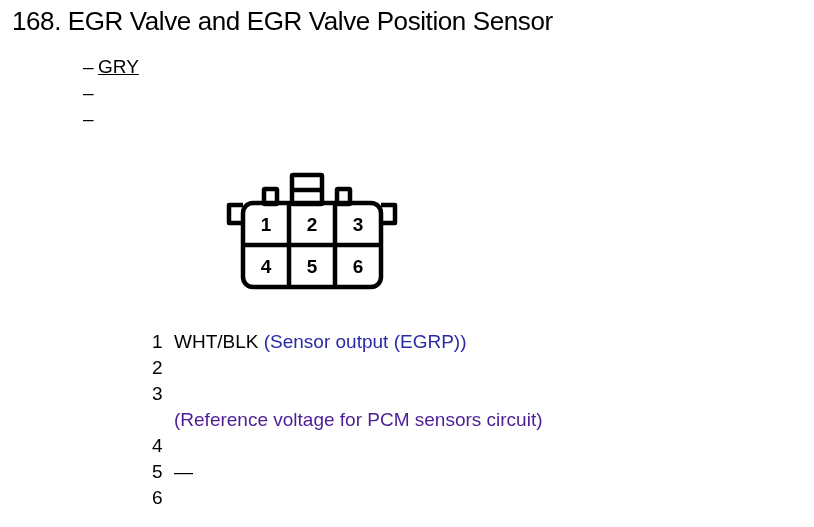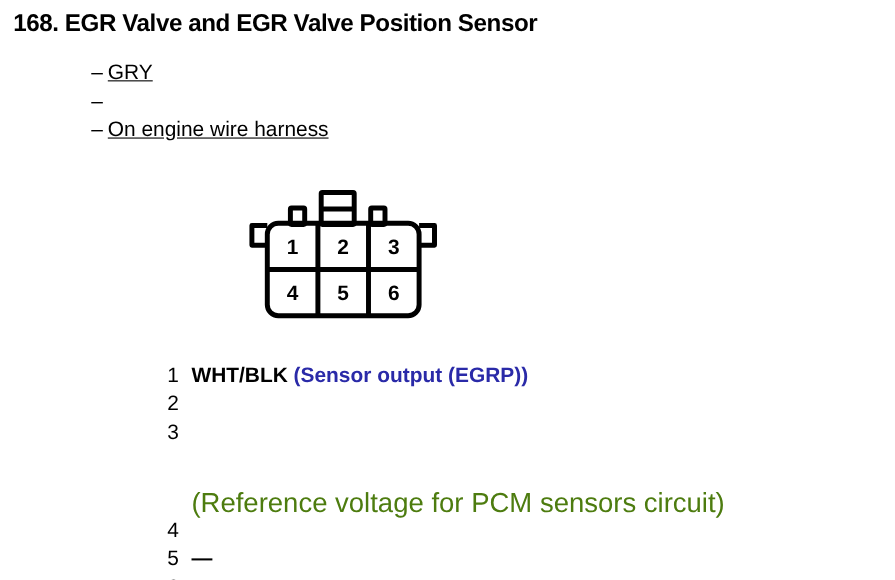--- a/index.html
+++ b/index.html
@@ -16,22 +16,22 @@
     color: #000000;
     -webkit-font-smoothing: antialiased;
   }
 
   
   .page-title {
     position: absolute;
     left: 12px;
     top: 2px;
     width: 800px;
-    font-size: 22px;
-    font-weight: bold;
+    font-size: 26px;
+    font-weight: normal;
     letter-spacing: -0.4px;
     white-space: nowrap;
     line-height: 38px;
   }
 
   
   .bullet-list {
     position: absolute;
     left: 83px;
     top: 54px;
@@ -78,35 +78,33 @@
     font-size: 19px;
     line-height: 26px;
     white-space: nowrap;
   }
   .pin-num {
     flex: 0 0 22px;
     width: 22px;
   }
   .pin-body {
     flex: 0 0 auto;
-    font-weight: bold;
   }
   .pin-wire {
     color: #000000;
   }
   .pin-desc {
     color: #2a2aa8;
   }
   .pin-cont {
     padding-left: 22px;
-    font-size: 25px;
+    font-size: 19px;
     line-height: 26px;
     white-space: nowrap;
-    color: #4d7c0f;
-    margin-top: 37px;
+    color: #4c1d95;
   }
   .sp { white-space: pre; }
 </style>
 </head>
 <body>
 
 <div class="page-title">168. EGR Valve and EGR Valve Position Sensor</div>
 
 <div class="bullet-list">
 
@@ -114,21 +112,20 @@
     <span class="bullet-dash">–</span>
     <span class="bullet-text">GRY</span>
   </div>
 
   <div class="bullet-row">
     <span class="bullet-dash">–</span>
   </div>
 
   <div class="bullet-row">
     <span class="bullet-dash">–</span>
-    <span class="bullet-text">On engine wire harness</span>
   </div>
 
 </div>
 
 <div class="connector">
   <svg width="180" height="125" viewBox="0 0 180 125" xmlns="http://www.w3.org/2000/svg">
     <g fill="none" stroke="#000000" stroke-width="4.5" stroke-linejoin="round" stroke-linecap="butt">
 
       <g>
         <rect x="70" y="5" width="30" height="29" rx="1"></rect>

